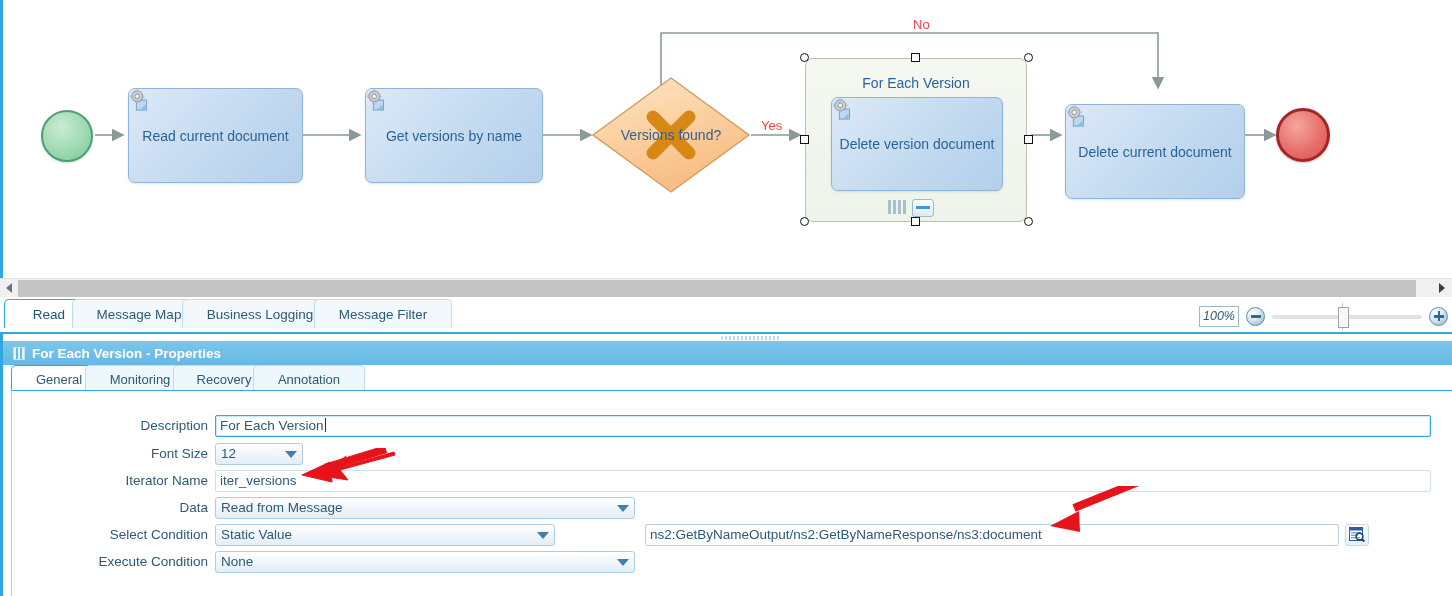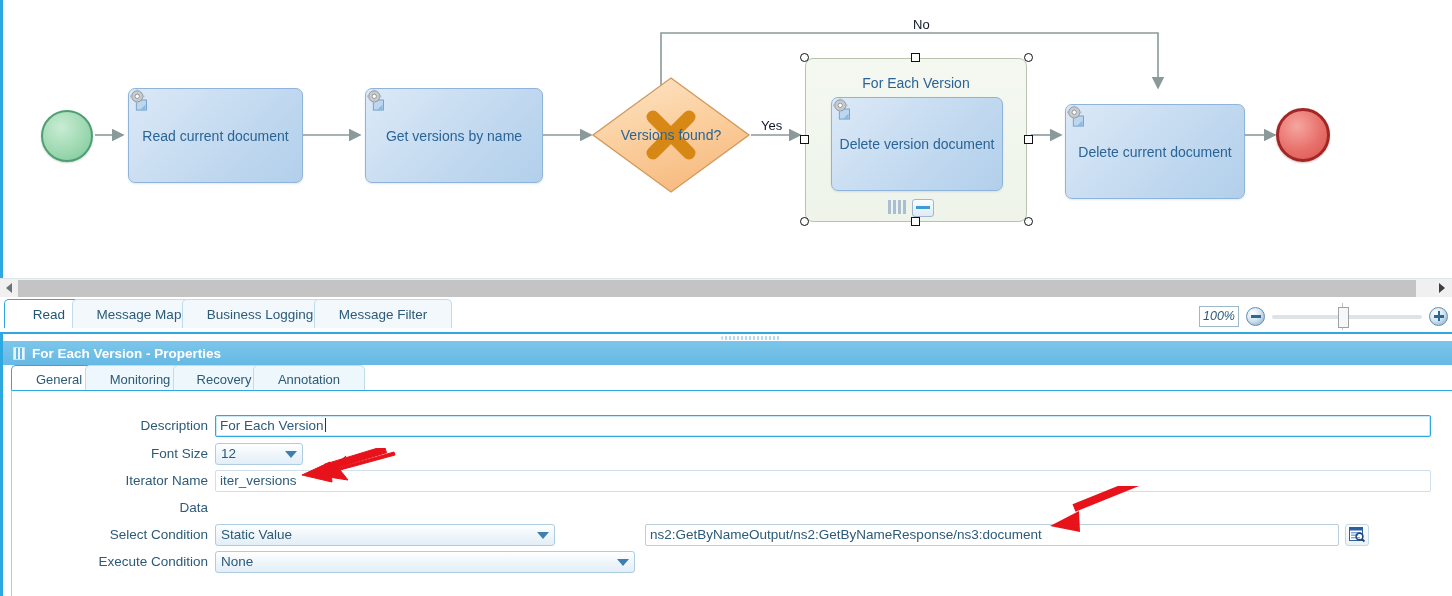--- a/index.html
+++ b/index.html
@@ -69,21 +69,21 @@
     background:linear-gradient(180deg,#fbfdff 0%,#dfeaf5 100%);}
   .sp-marker-collapse i{position:absolute;left:3px;right:3px;top:6px;height:3px;
     background:#3d9ad4;display:block;}
 
   
   .h-circle{position:absolute;width:9px;height:9px;border-radius:50%;
     border:1px solid #111;background:#fff;box-sizing:border-box;}
   .h-square{position:absolute;width:9px;height:9px;
     border:1.5px solid #111;background:#fff;box-sizing:border-box;}
 
-  .flow-label{position:absolute;color:#0f172a;font-size:13px;}
+  .flow-label{position:absolute;color:#ef4444;font-size:13px;}
 
   
   .hscroll{position:absolute;left:0;top:278px;width:1452px;height:19px;
     background:#f0f0f0;border-top:1px solid #dfe6ea;box-sizing:border-box;}
   .hscroll .arrow{position:absolute;top:0;width:16px;height:18px;background:#f0f0f0;
     display:flex;align-items:center;justify-content:center;}
   .hscroll .arrow.l{left:1px;}
   .hscroll .arrow.r{right:2px;}
   .hscroll .thumb{position:absolute;left:18px;top:1px;width:1398px;height:17px;
     background:#c4c4c4;}
@@ -383,20 +383,23 @@
 
       <div class="flabel" style="left:0px;top:52px;width:196px;">Font Size</div>
       <div class="fselect" style="left:203px;top:52px;width:88px;"><span>12</span>
         <span class="arrow"></span>
       </div>
 
       <div class="flabel" style="left:0px;top:79px;width:196px;">Iterator Name</div>
       <div class="ftext" style="left:203px;top:79px;width:1216px;border-color:#cfe0ec;"><span>iter_versions</span></div>
 
       <div class="flabel" style="left:0px;top:106px;width:196px;">Data</div>
+      <div class="fselect" style="left:203px;top:106px;width:420px;"><span>Read from Message</span>
+        <span class="arrow"></span>
+      </div>
 
       <div class="flabel" style="left:0px;top:133px;width:196px;">Select Condition</div>
       <div class="fselect" style="left:203px;top:133px;width:340px;"><span>Static Value</span>
         <span class="arrow"></span>
       </div>
       <div class="ftext" style="left:633px;top:133px;width:694px;border-color:#b9cfdf;"><span>ns2:GetByNameOutput/ns2:GetByNameResponse/ns3:document</span></div>
       <div class="browse-btn" style="left:1333px;top:133px;">
         <svg width="16" height="16" viewBox="0 0 16 16">
           <rect x="0.5" y="0.5" width="13" height="13" fill="#ffffff" stroke="#2f5f9e"></rect>
           <rect x="0.5" y="0.5" width="13" height="3" fill="#2f5f9e"></rect>

